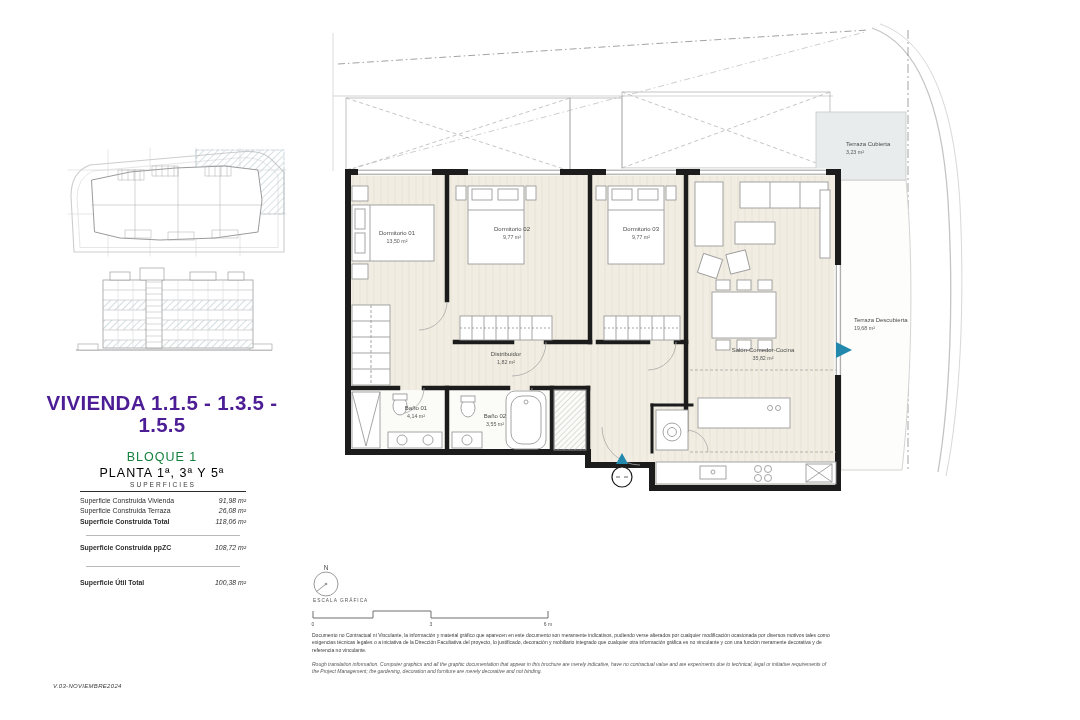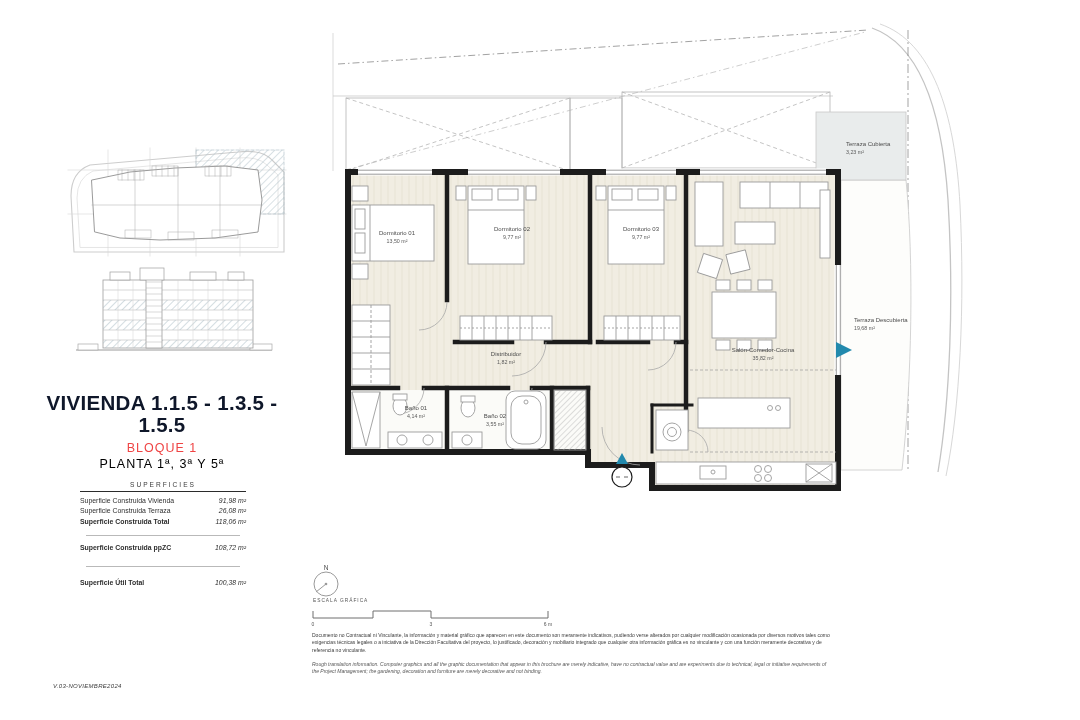--- a/index.html
+++ b/index.html
@@ -2,22 +2,22 @@
 <html><head>
 <meta charset="utf-8">
 <style>
   html,body{margin:0;padding:0;background:#ffffff;}
   body{width:1080px;height:720px;position:relative;overflow:hidden;
        font-family:"Liberation Sans",sans-serif;color:#1f1f1f;}
   .sheet{position:absolute;inset:0;background:#fff;}
 
   
   .title-block{position:absolute;left:46px;top:392px;width:232px;text-align:center;}
-  .title-main{font-size:20.5px;font-weight:bold;line-height:1.08;letter-spacing:.3px;color:#0f172a;}
-  .title-sub{font-size:12.5px;color:#ef4444;letter-spacing:1px;line-height:1.25;margin-top:5px;}
+  .title-main{font-size:20.5px;font-weight:bold;line-height:1.08;letter-spacing:.3px;color:#4c1d95;}
+  .title-sub{font-size:12.5px;color:#15803d;letter-spacing:1px;line-height:1.25;margin-top:14px;}
   .title-sub2{font-size:12.5px;color:#000000;letter-spacing:1px;line-height:1.25;}
 
   .supers{position:absolute;left:80px;top:481px;width:166px;}
   .sup-head{text-align:center;font-size:6.6px;letter-spacing:2px;color:#3a3a3a;}
   .sup-rule{border-top:1px solid #2b2b2b;margin-top:3px;margin-bottom:4px;}
   .sup-row{display:flex;justify-content:space-between;font-size:6.9px;line-height:1.5;color:#2e2e2e;}
   .sup-row .sv{font-style:italic;white-space:nowrap;}
   .sup-row.b .sl{font-weight:bold;}
   .sup-sep{border-top:0.8px solid #b9b9b9;margin:8px 6px 7px 6px;}
   .sup-sep.s2{margin:13px 6px 11px 6px;}

